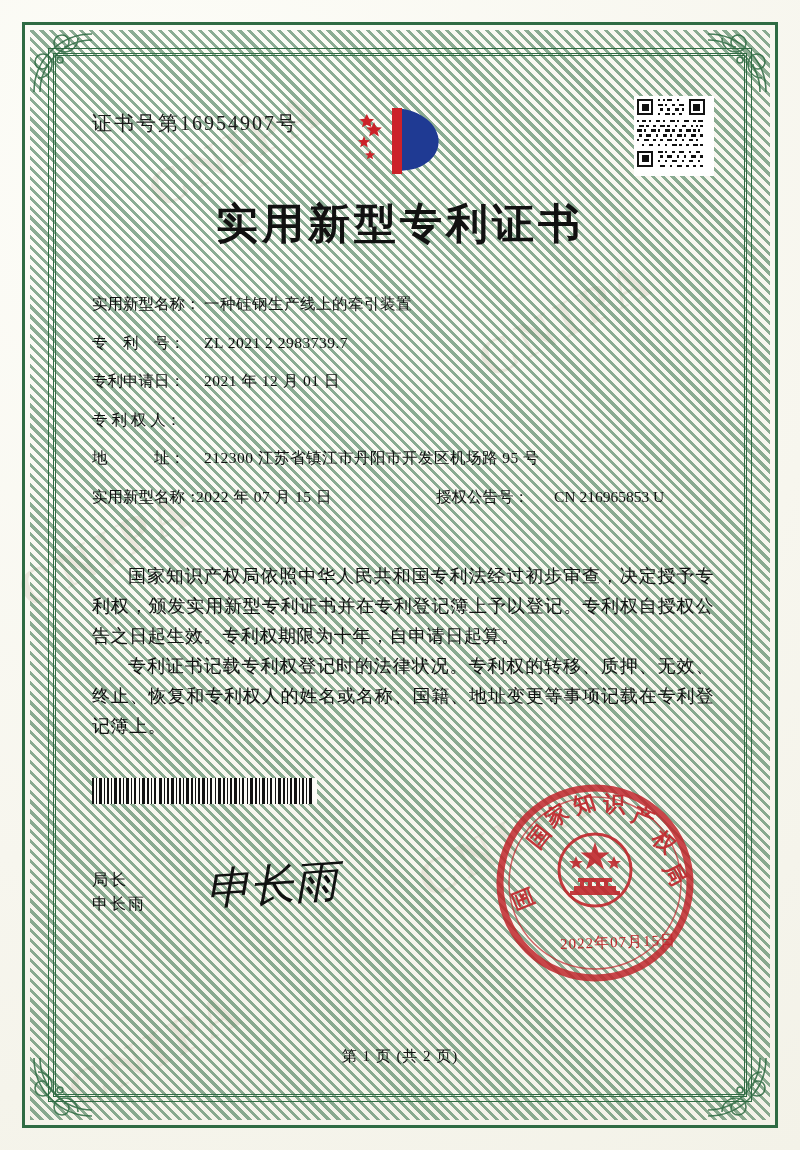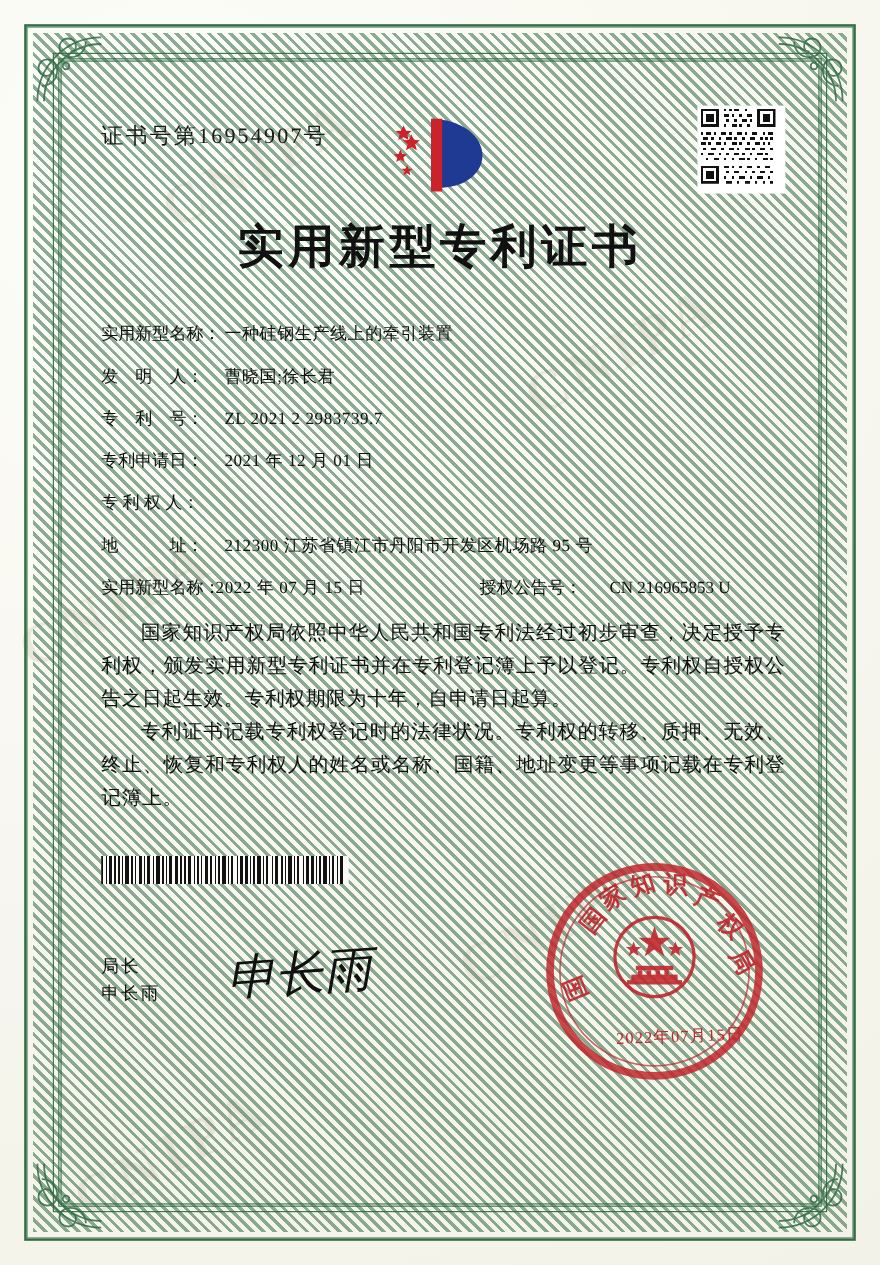--- a/index.html
+++ b/index.html
@@ -365,24 +365,20 @@
 
     <div class="title">实用新型专利证书</div>
 
     <div class="fields">
 
       <div class="row">
         <div class="lab">实用新型名称：</div>
         <div class="val">一种硅钢生产线上的牵引装置</div>
       </div>
 
-      <div class="row">
-        <div class="lab">发　明　人：</div>
-        <div class="val">曹晓国;徐长君</div>
-      </div>
 
       <div class="row">
         <div class="lab">专　利　号：</div>
         <div class="val">ZL 2021 2 2983739.7</div>
       </div>
 
       <div class="row">
         <div class="lab">专利申请日：</div>
         <div class="val">2021 年 12 月 01 日</div>
       </div>
@@ -505,15 +501,16 @@
           <text transform="translate(113,33) rotate(2)">识</text>
           <text transform="translate(140,42) rotate(22)">产</text>
           <text transform="translate(161,62) rotate(42)">权</text>
           <text transform="translate(173,90) rotate(62)">局</text>
           <text transform="translate(44,128) rotate(-112) ">国</text>
         </g>
       </svg>
     </div>
     <div class="seal-date">2022年07月15日</div>
 
+    <div class="page-no">第 1 页 (共 2 页)</div>
   </div>
 
 </div>
 
 </body></html>

